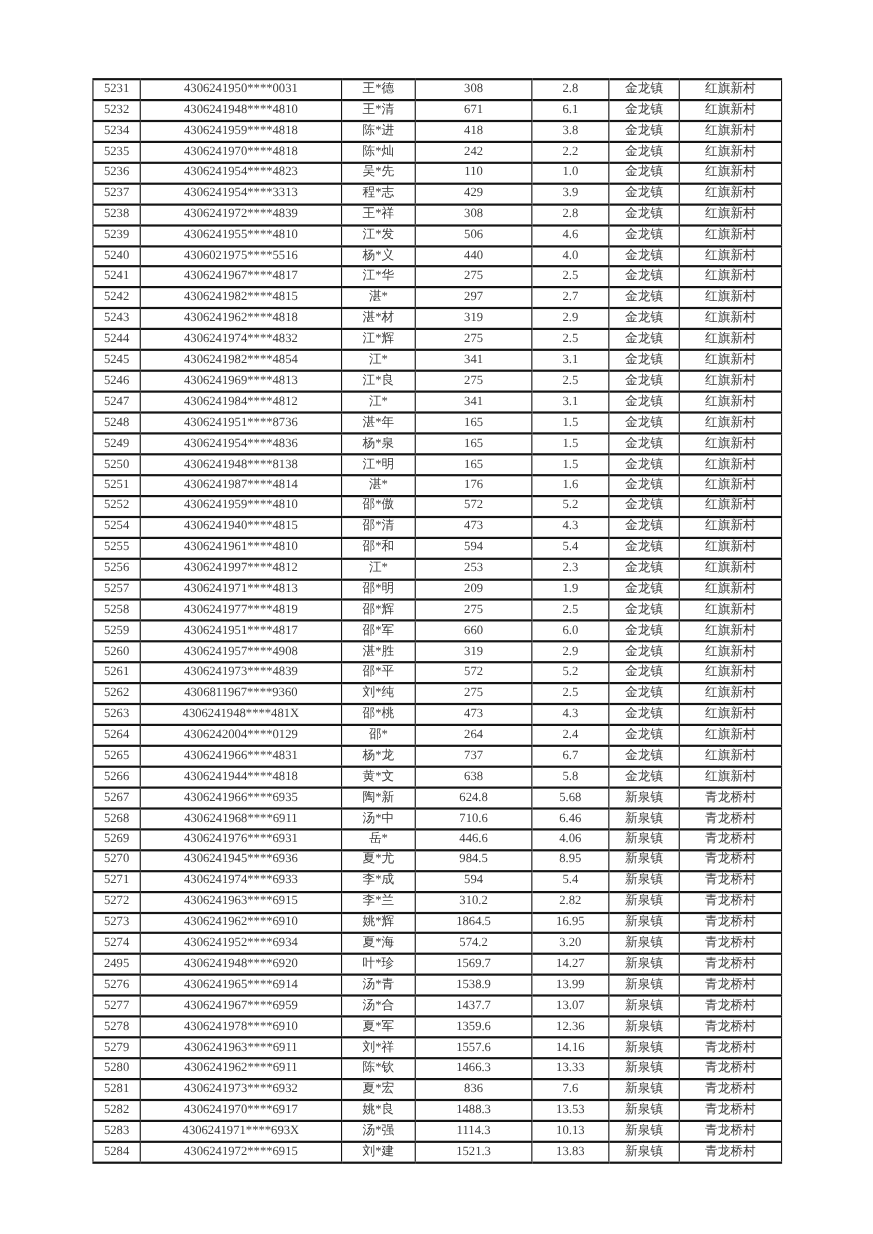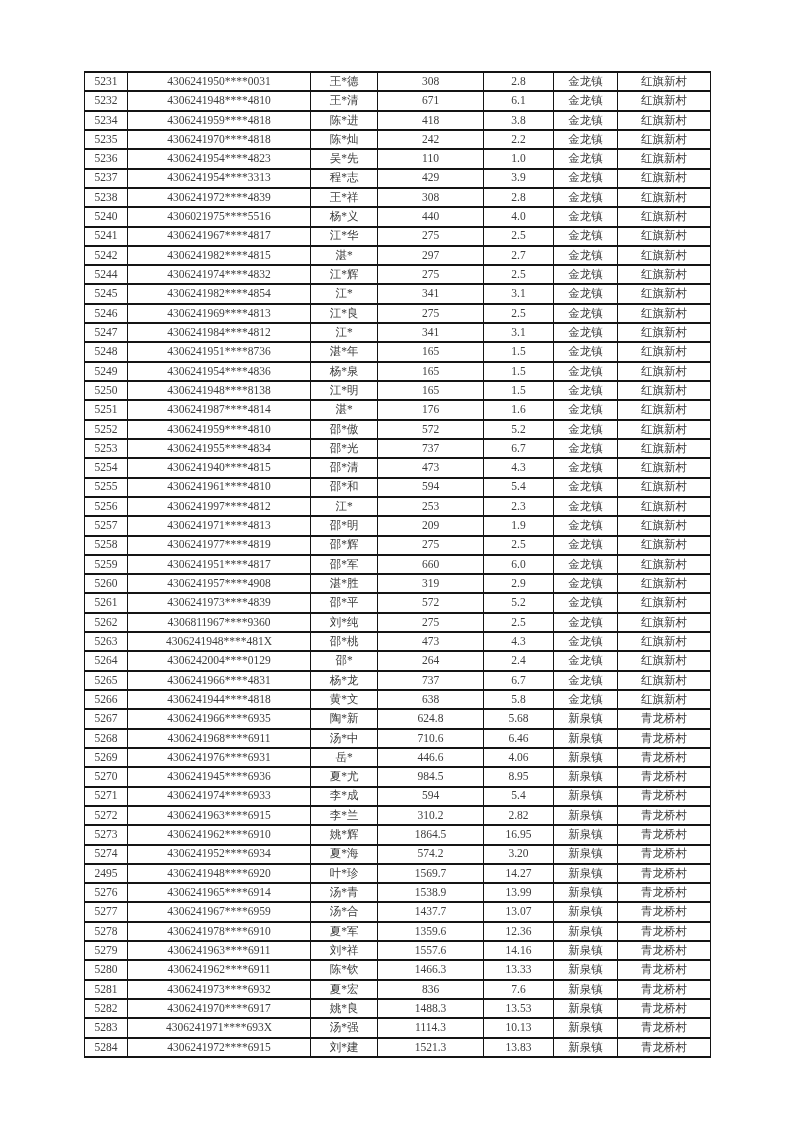--- a/index.html
+++ b/index.html
@@ -119,20 +119,29 @@
         <tr>
           <td>5238</td>
           <td>4306241972****4839</td>
           <td>王*祥</td>
           <td>308</td>
           <td>2.8</td>
           <td>金龙镇</td>
           <td>红旗新村</td>
         </tr>
         <tr>
+          <td>5239</td>
+          <td>4306241955****4810</td>
+          <td>江*发</td>
+          <td>506</td>
+          <td>4.6</td>
+          <td>金龙镇</td>
+          <td>红旗新村</td>
+        </tr>
+        <tr>
           <td>5240</td>
           <td>4306021975****5516</td>
           <td>杨*义</td>
           <td>440</td>
           <td>4.0</td>
           <td>金龙镇</td>
           <td>红旗新村</td>
         </tr>
         <tr>
           <td>5241</td>
@@ -146,20 +155,29 @@
         <tr>
           <td>5242</td>
           <td>4306241982****4815</td>
           <td>湛*</td>
           <td>297</td>
           <td>2.7</td>
           <td>金龙镇</td>
           <td>红旗新村</td>
         </tr>
         <tr>
+          <td>5243</td>
+          <td>4306241962****4818</td>
+          <td>湛*材</td>
+          <td>319</td>
+          <td>2.9</td>
+          <td>金龙镇</td>
+          <td>红旗新村</td>
+        </tr>
+        <tr>
           <td>5244</td>
           <td>4306241974****4832</td>
           <td>江*辉</td>
           <td>275</td>
           <td>2.5</td>
           <td>金龙镇</td>
           <td>红旗新村</td>
         </tr>
         <tr>
           <td>5245</td>
@@ -227,29 +245,20 @@
         <tr>
           <td>5252</td>
           <td>4306241959****4810</td>
           <td>邵*傲</td>
           <td>572</td>
           <td>5.2</td>
           <td>金龙镇</td>
           <td>红旗新村</td>
         </tr>
         <tr>
-          <td>5253</td>
-          <td>4306241955****4834</td>
-          <td>邵*光</td>
-          <td>737</td>
-          <td>6.7</td>
-          <td>金龙镇</td>
-          <td>红旗新村</td>
-        </tr>
-        <tr>
           <td>5254</td>
           <td>4306241940****4815</td>
           <td>邵*清</td>
           <td>473</td>
           <td>4.3</td>
           <td>金龙镇</td>
           <td>红旗新村</td>
         </tr>
         <tr>
           <td>5255</td>

